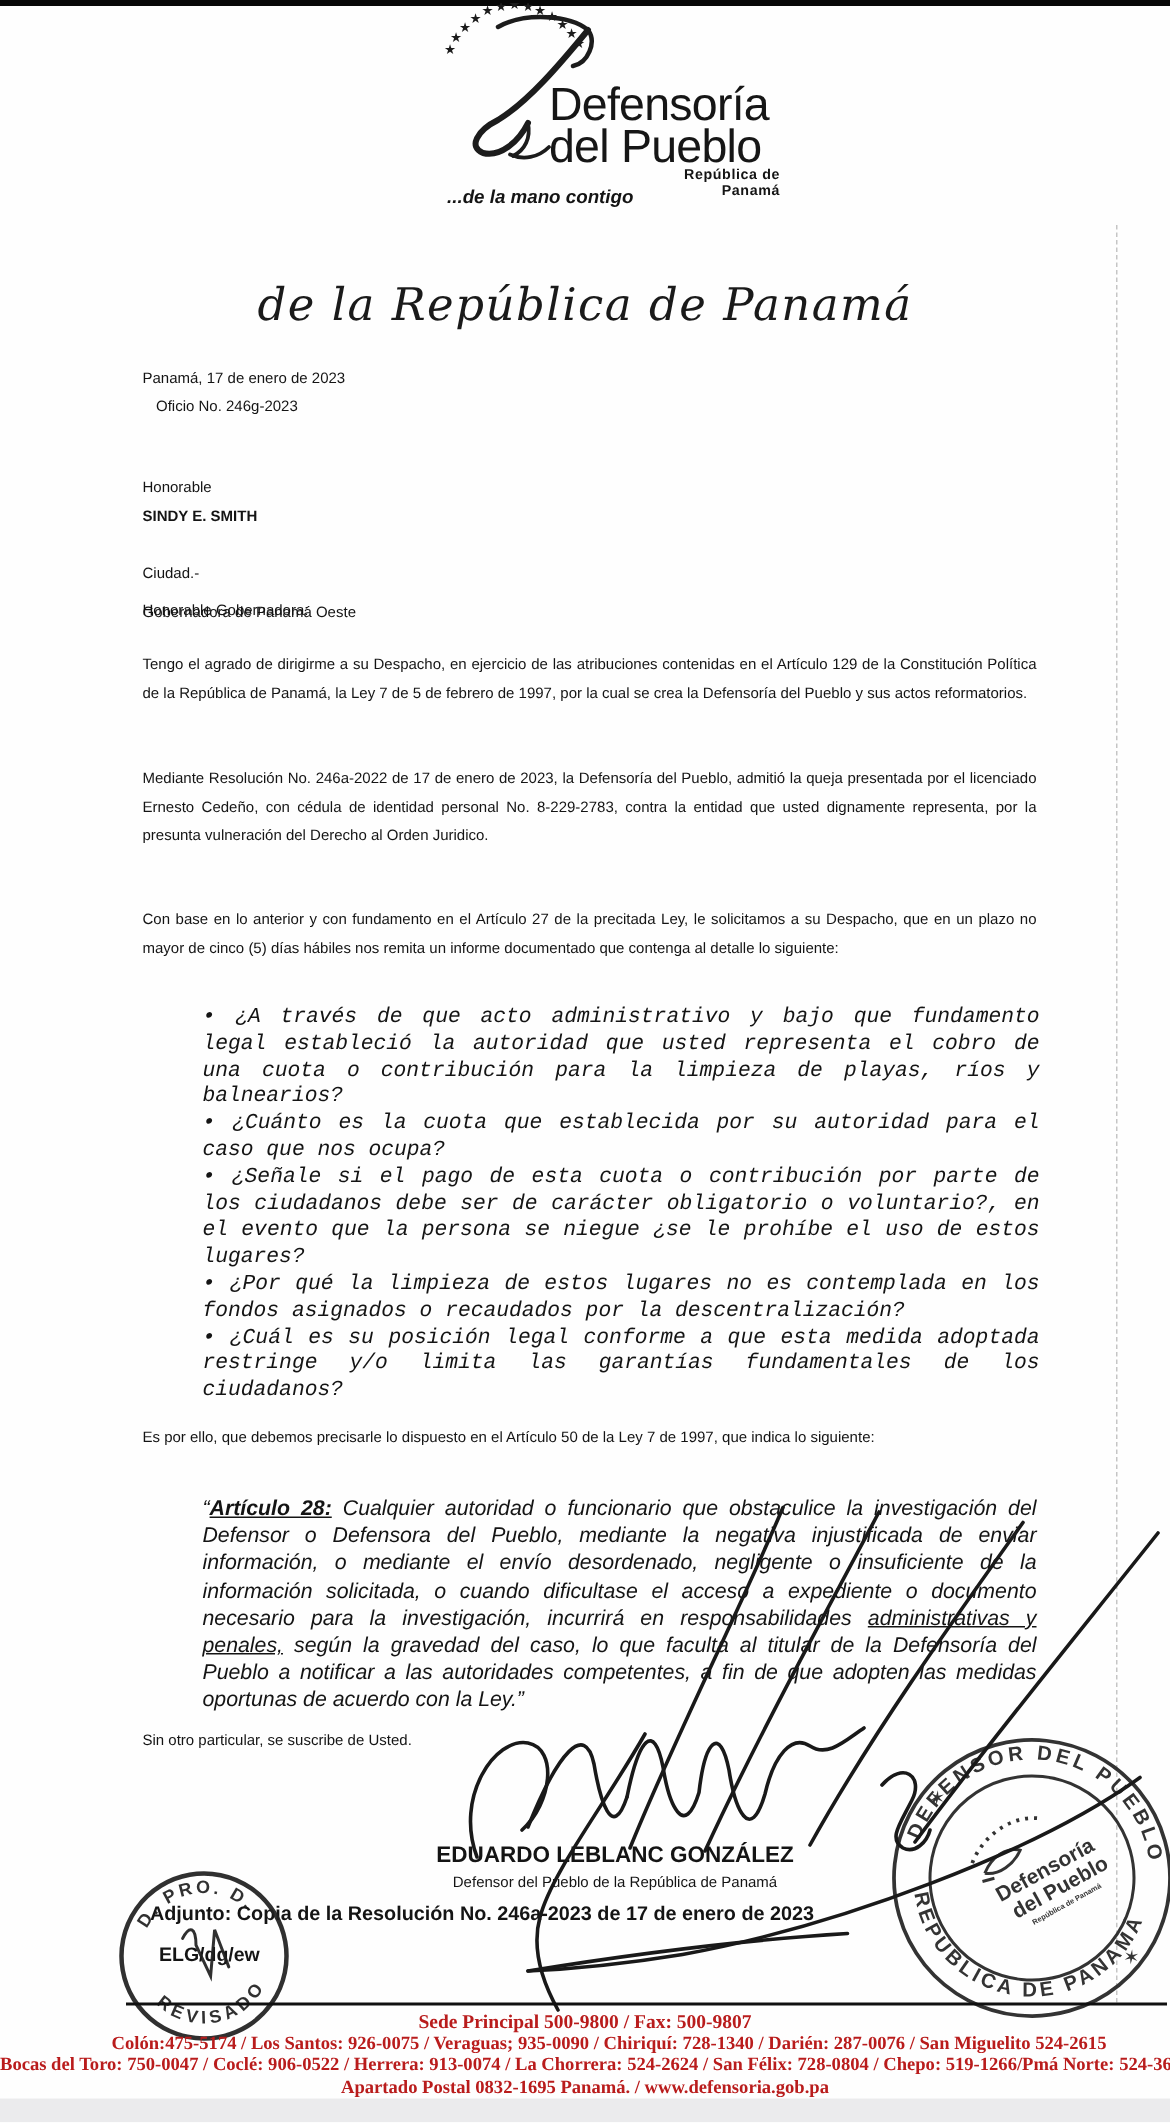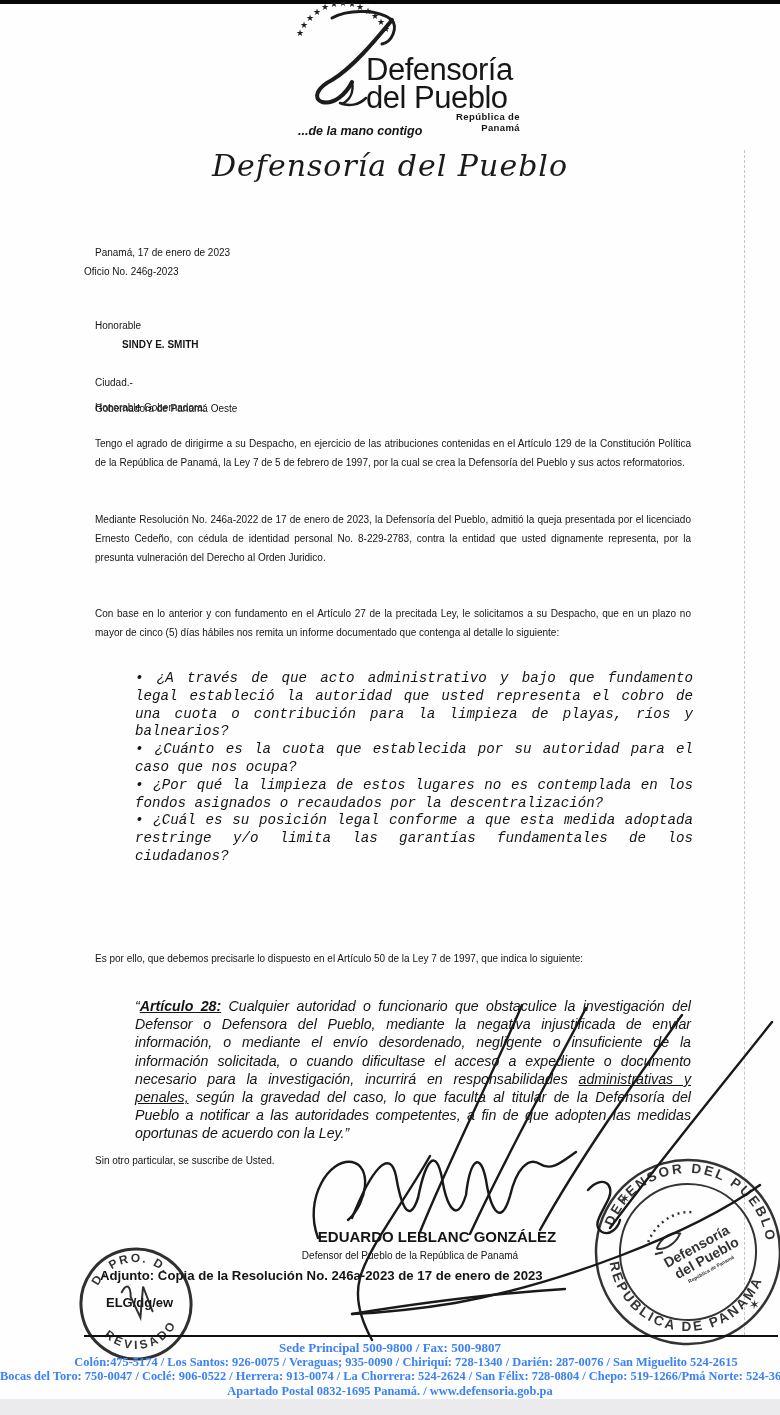--- a/index.html
+++ b/index.html
@@ -13,33 +13,33 @@
   
   .logo-word{font-family:"Liberation Sans",sans-serif;font-weight:400;letter-spacing:-.5px;
              font-size:31px;line-height:27px;color:#161616;}
   #logo-sub{font-size:9.5px;font-weight:700;letter-spacing:.4px;}
   #tagline{font-size:12.5px;font-weight:700;font-style:italic;}
   .script{font-family:"DejaVu Serif",serif;font-style:italic;font-size:30px;letter-spacing:1px;
           width:780px;text-align:center;color:#1a1a1a;}
 
   
   .t{font-size:10px;line-height:19px;}
-  .bold{font-weight:700;margin-left:27px;}
+  .bold{font-weight:700;}
   .just{text-align:justify;}
   .ital{font-style:italic;font-size:14.2px;line-height:17.8px;}
   .bullet{padding:0;margin:0;}
   .bullet::before{content:"\2022\00a0";}
   .quote{font-style:italic;font-size:14.2px;line-height:18.2px;}
   .qlabel{font-weight:700;text-decoration:underline;}
   .u{text-decoration:underline;}
   .center{text-align:center;}
 
   
   #footer-rule{left:84px;top:1335px;width:694px;height:0;border-top:2.5px solid #101010;}
-  .foot{width:780px;text-align:center;font-family:"Liberation Serif",serif;font-weight:700;color:#3b82f6;}
+  .foot{width:780px;text-align:center;font-family:"Liberation Serif",serif;font-weight:700;color:#b91c1c;}
   .f1{font-size:13px;}
   .f2{font-size:12.4px;}
   .f3{font-size:12.4px;white-space:nowrap;}
 
   svg text{font-family:"Liberation Sans",sans-serif;}
   .stamp{opacity:.92;}
 </style>
 </head>
 <body>
 
@@ -69,39 +69,40 @@
       <path d="M104,18 C86,40 64,66 44,78 C30,85 24,96 34,100 C46,103 58,92 64,80" stroke-width="4"></path>
       <path d="M64,80 C66,90 62,98 54,102" stroke-width="2.5"></path>
       <path d="M52,101 C61,105 71,103 78,96" stroke-width="2.5"></path>
     </g>
   </svg>
   <div class="abs logo-word" style="left:366px;top:56px;">Defensoría</div>
   <div class="abs logo-word" style="left:366px;top:84px;">del Pueblo</div>
   <div class="abs" id="logo-sub" style="left:420px;top:111px;width:100px;text-align:right;">República de Panamá</div>
   <div class="abs" id="tagline" style="left:298px;top:124px;">...de la mano contigo</div>
 
-  <div class="abs script" style="left:0;top:148px;">Defensoría del Pueblo</div>
+  <div class="abs script" style="left:0;top:186px;">de la República de Panamá</div>
 
   <div class="abs t" style="left:95px;top:243px;">Panamá, 17 de enero de 2023</div>
-  <div class="abs t" style="left:84px;top:262px;">Oficio No. 246g-2023</div>
+  <div class="abs t" style="left:104px;top:262px;">Oficio No. 246g-2023</div>
 
   <div class="abs t" style="left:95px;top:316px;">Honorable</div>
   <div class="abs t bold" style="left:95px;top:335px;">SINDY E. SMITH</div>
   <div class="abs t" style="left:95px;top:354px;margin-top:45px;">Gobernadora de Panamá Oeste</div>
   <div class="abs t" style="left:95px;top:373px;">Ciudad.-</div>
 
   <div class="abs t" style="left:95px;top:398px;">Honorable Gobernadora:</div>
 
   <div class="abs t just" style="left:95px;top:434px;width:596px;">Tengo el agrado de dirigirme a su Despacho, en ejercicio de las atribuciones contenidas en el Artículo 129 de la Constitución Política de la República de Panamá, la Ley 7 de 5 de febrero de 1997, por la cual se crea la Defensoría del Pueblo y sus actos reformatorios.</div>
   <div class="abs t just" style="left:95px;top:510px;width:596px;">Mediante Resolución No. 246a-2022 de 17 de enero de 2023, la Defensoría del Pueblo, admitió la queja presentada por el licenciado Ernesto Cedeño, con cédula de identidad personal No. 8-229-2783, contra la entidad que usted dignamente representa, por la presunta vulneración del Derecho al Orden Juridico.</div>
   <div class="abs t just" style="left:95px;top:604px;width:596px;">Con base en lo anterior y con fundamento en el Artículo 27 de la precitada Ley, le solicitamos a su Despacho, que en un plazo no mayor de cinco (5) días hábiles nos remita un informe documentado que contenga al detalle lo siguiente:</div>
 
   <div class="abs" style="left:135px;top:670px;width:558px;font-family:Liberation Mono, monospace;">
     <div class="ital just bullet">¿A través de que acto administrativo y bajo que fundamento legal estableció la autoridad que usted representa el cobro de una cuota o contribución para la limpieza de playas, ríos y balnearios?</div>
     <div class="ital just bullet">¿Cuánto es la cuota que establecida por su autoridad para el caso que nos ocupa?</div>
+    <div class="ital just bullet">¿Señale si el pago de esta cuota o contribución por parte de los ciudadanos debe ser de carácter obligatorio o voluntario?, en el evento que la persona se niegue ¿se le prohíbe el uso de estos lugares?</div>
     <div class="ital just bullet">¿Por qué la limpieza de estos lugares no es contemplada en los fondos asignados o recaudados por la descentralización?</div>
     <div class="ital just bullet">¿Cuál es su posición legal conforme a que esta medida adoptada restringe y/o limita las garantías fundamentales de los ciudadanos?</div>
   </div>
 
   <div class="abs t just" style="left:95px;top:949px;width:596px;">Es por ello, que debemos precisarle lo dispuesto en el Artículo 50 de la Ley 7 de 1997, que indica lo siguiente:</div>
 
   <div class="abs quote just" style="left:135px;top:997px;width:556px;">
     <span>“</span><span class="qlabel">Artículo 28:</span><span> Cualquier autoridad o funcionario que obstaculice la investigación del Defensor o Defensora del Pueblo, mediante la negativa injustificada de enviar información, o mediante el envío desordenado, negligente o insuficiente de la información solicitada, o cuando dificultase el acceso a expediente o documento necesario para la investigación, incurrirá en responsabilidades </span><span class="u">administrativas y penales,</span><span> según la gravedad del caso, lo que faculta al titular de la Defensoría del Pueblo a notificar a las autoridades competentes, a fin de que adopten las medidas oportunas de acuerdo con la Ley.”</span>
   </div>
 

